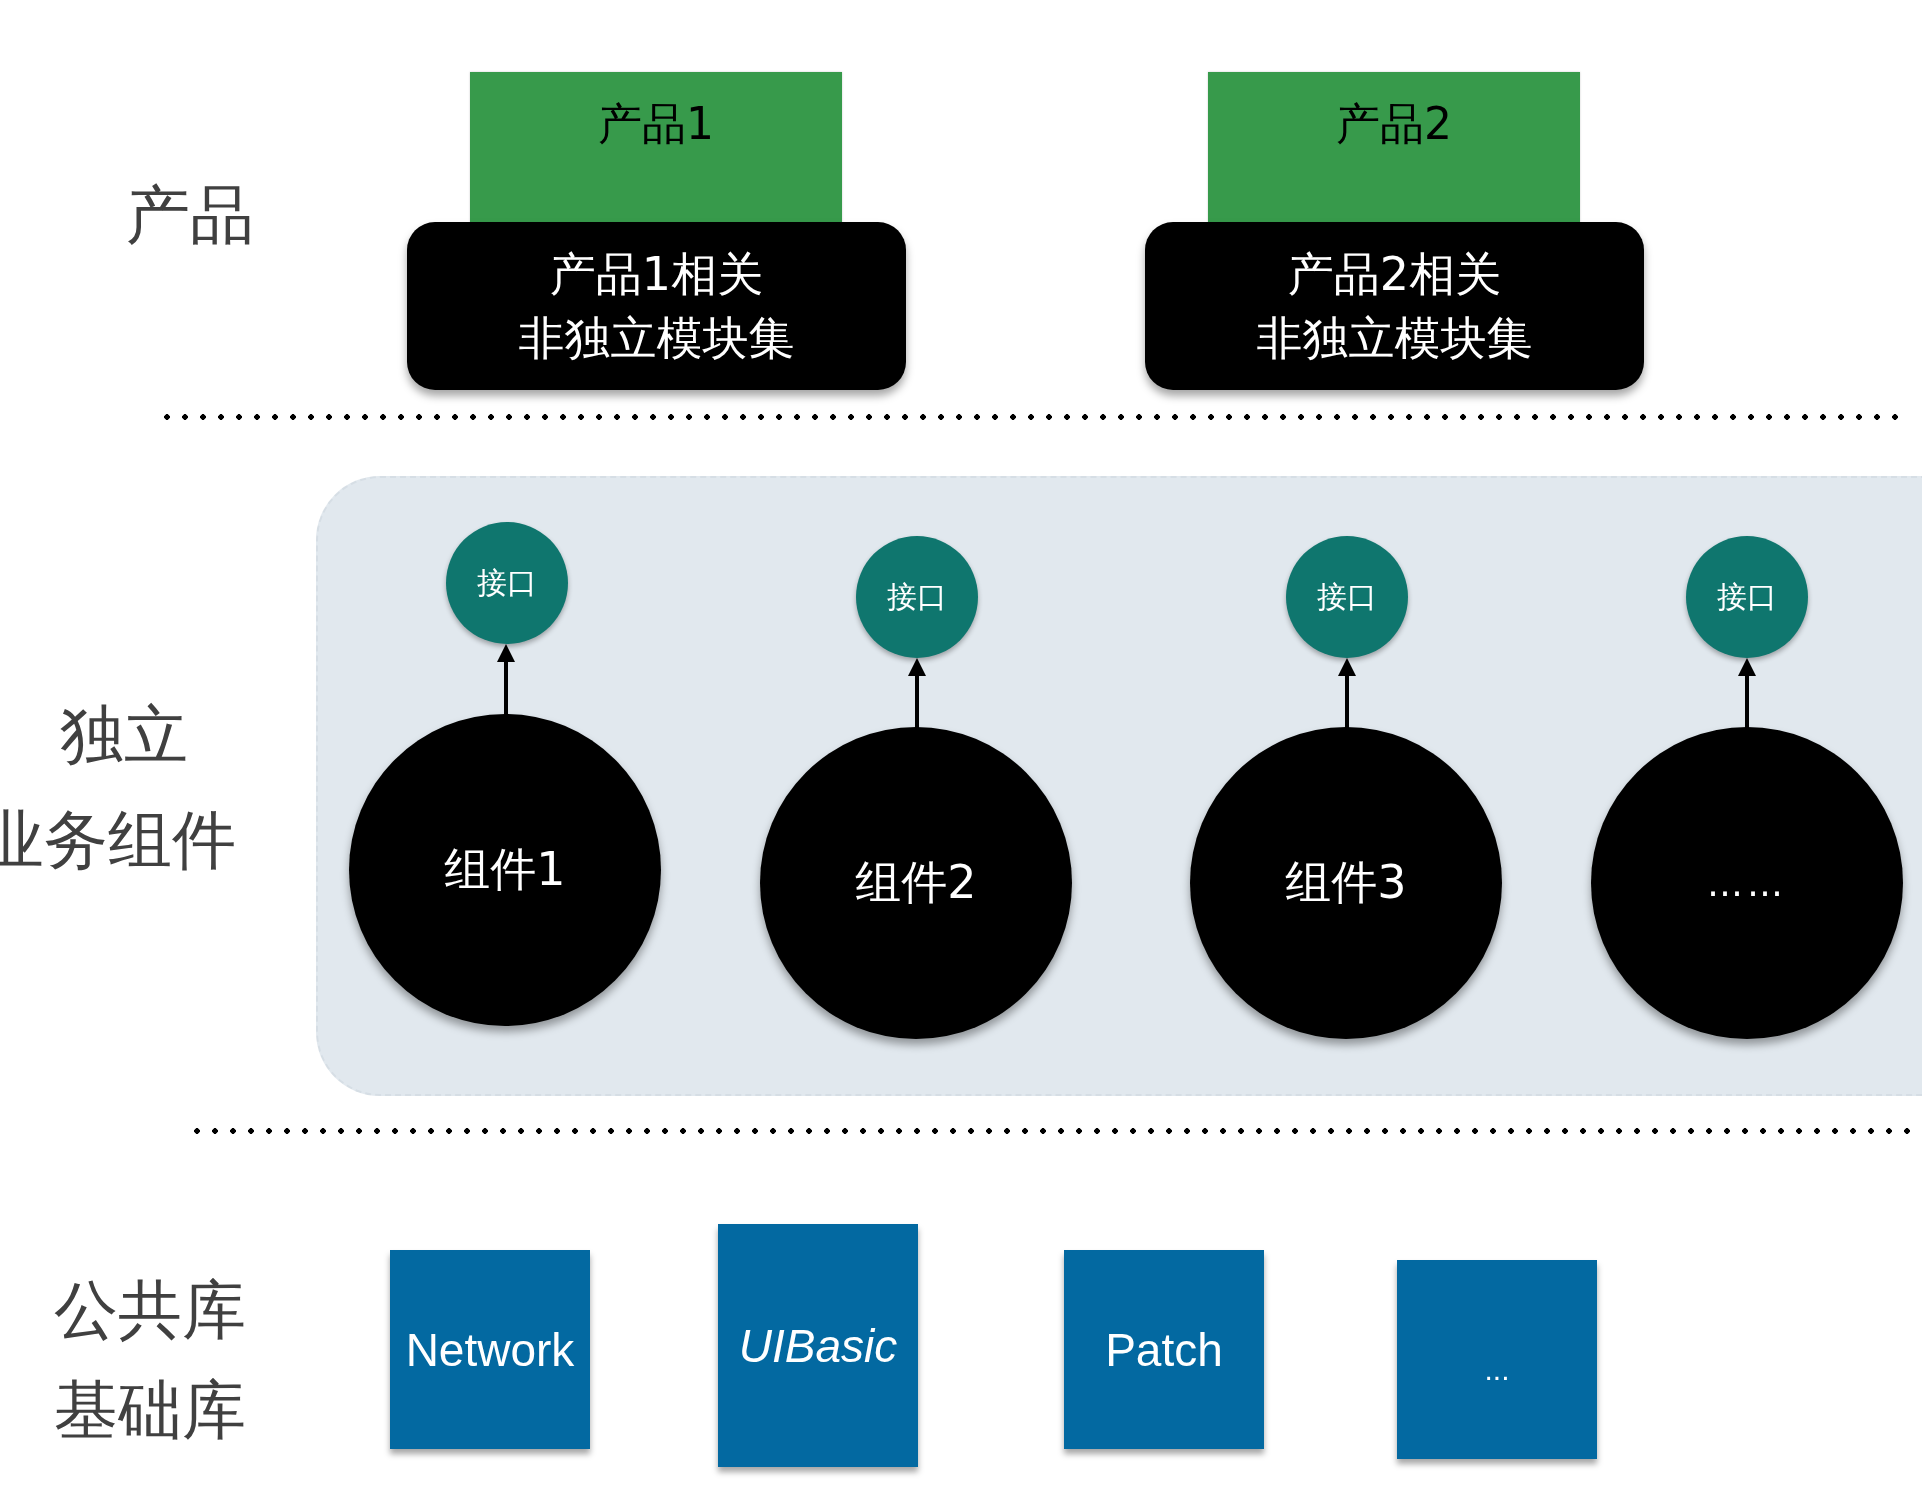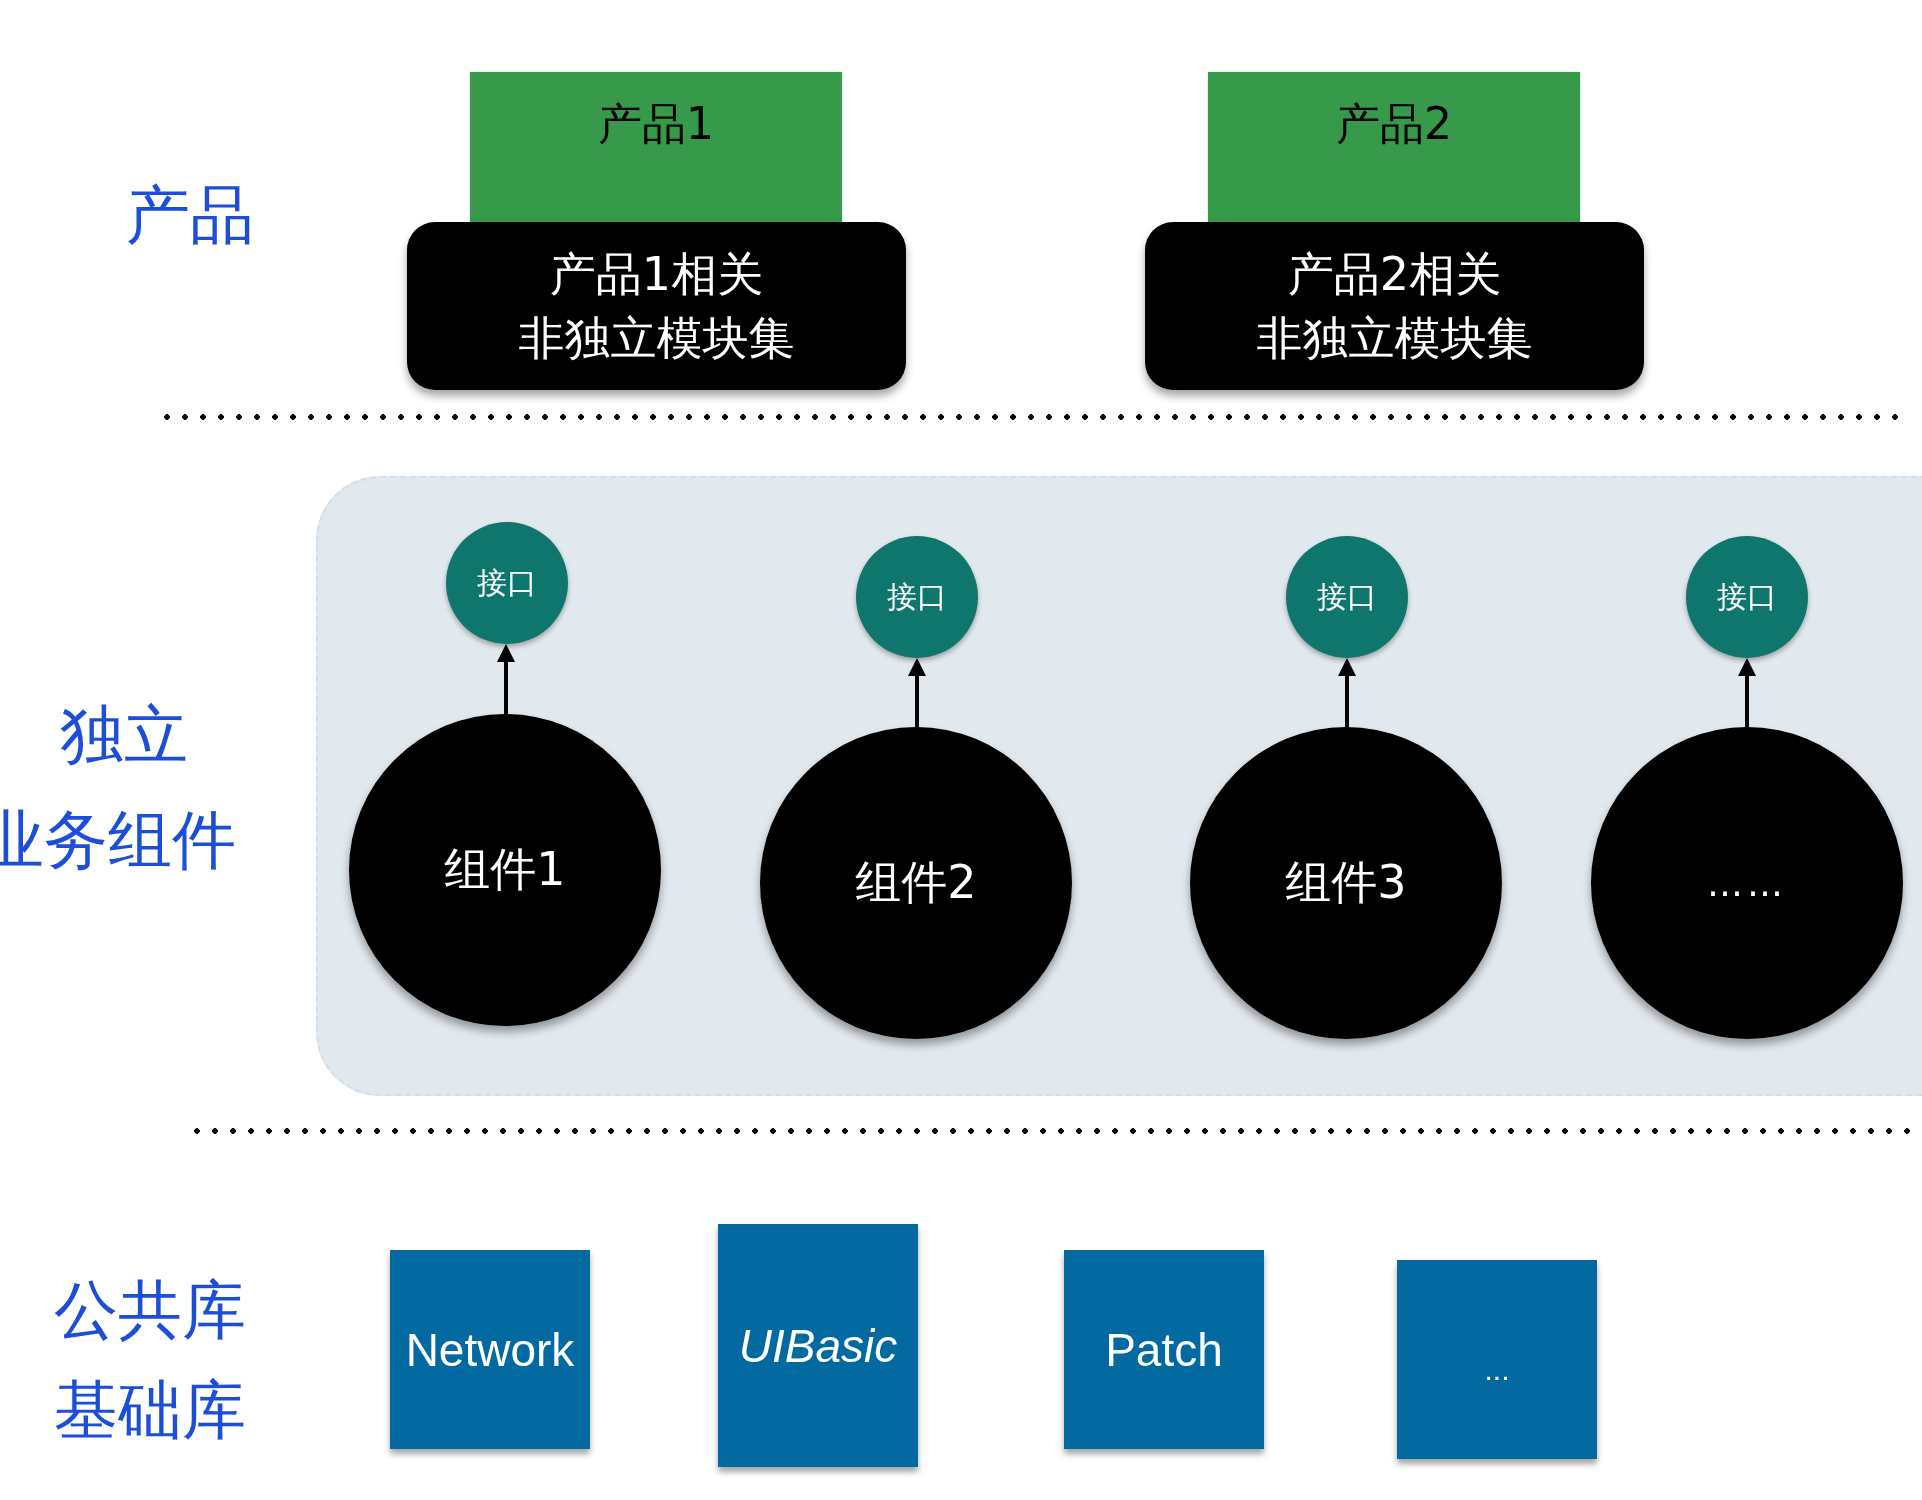--- a/index.html
+++ b/index.html
@@ -1,18 +1,18 @@
 <!DOCTYPE html>
 <html><head>
 <meta charset="utf-8">
 <style>
   html, body { margin:0; padding:0; background:#ffffff; }
   body { width:1922px; height:1500px; position:relative; overflow:hidden;
          font-family:"DejaVu Sans","Liberation Sans",sans-serif; }
-  .layer-label { position:absolute; color:#1d4ed8; font-size:64px; line-height:100px; text-align:right; white-space:nowrap; }
+  .layer-label { position:absolute; color:#404040; font-size:64px; line-height:100px; text-align:right; white-space:nowrap; }
   .product-green { position:absolute; background:#379a4b; color:#000000; font-size:44px;
       display:flex; align-items:center; justify-content:center; padding-bottom:56px; box-sizing:border-box;
       box-shadow:0 0 2px rgba(0,0,0,0.2); }
   .product-black { position:absolute; background:#000; color:#fff; border-radius:28px;
       font-size:46px; line-height:64px; text-align:center; display:flex; flex-direction:column;
       justify-content:center; box-shadow:0 6px 8px rgba(0,0,0,0.35); }
   .dotline { position:absolute; height:6px;
       background-image:radial-gradient(circle, #000 2.6px, transparent 3px);
       background-size:18px 6px; background-repeat:repeat-x; }
   .panel { position:absolute; background:#e1e8ee; border-radius:64px;

